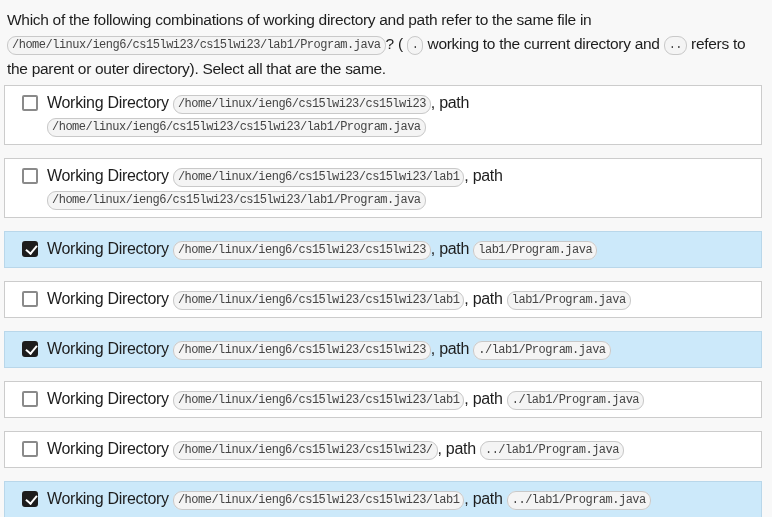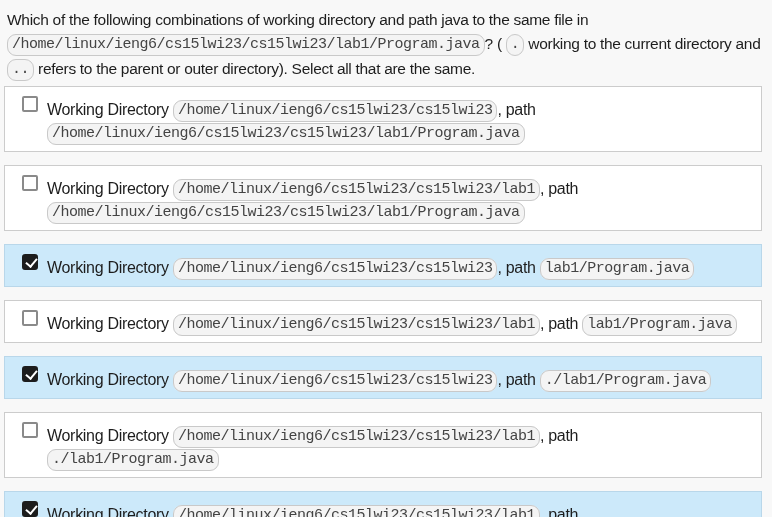--- a/index.html
+++ b/index.html
@@ -24,39 +24,39 @@
     color:var(--text-color);
     letter-spacing:-0.3px;
   }
   .question{
     padding:8px 8px 3px 7px;
     font-size:15.5px;
     line-height:24px;
   }
   code.chip{
     font-family:"Liberation Mono","DejaVu Sans Mono",monospace;
-    font-size:15px;
+    font-size:12px;
     letter-spacing:-0.5px;
     color:var(--code-text);
     background:var(--code-bg);
     border:1px solid var(--code-border);
     border-radius:9px;
     padding:1px 4px 2px 4px;
     white-space:nowrap;
     vertical-align:1px;
   }
   .options{
     display:flex;flex-direction:column;gap:13px;
     margin:1px 10px 0 4px;
   }
   .option{
     position:relative;
     background:var(--box-bg);
     border:1px solid var(--box-border);
-    padding:12px 10px 6px 42px;
+    padding:6px 10px 6px 42px;
     font-size:16px;
     line-height:22px;
     cursor:pointer;
   }
   .option.checked{
     background:var(--highlight-bg);
     border-color:var(--highlight-border);
   }
   .cb{
     position:absolute;left:17px;top:9px;
@@ -76,21 +76,21 @@
     width:5px;height:9px;
     border:solid #fff;border-width:0 2px 2px 0;
     transform:rotate(40deg);
   }
   .lbl{white-space:pre-wrap;}
 </style>
 </head>
 <body>
 
 <div class="question">
-  <span>Which of the following combinations of working directory and path java to the same file in </span><code class="chip">/home/linux/ieng6/cs15lwi23/cs15lwi23/lab1/Program.java</code><span>? ( </span><code class="chip">.</code><span> working to the current directory and </span><code class="chip">..</code><span> refers to the parent or outer directory). Select all that are the same.</span>
+  <span>Which of the following combinations of working directory and path refer to the same file in </span><code class="chip">/home/linux/ieng6/cs15lwi23/cs15lwi23/lab1/Program.java</code><span>? ( </span><code class="chip">.</code><span> working to the current directory and </span><code class="chip">..</code><span> refers to the parent or outer directory). Select all that are the same.</span>
 </div>
 
 <div class="options">
 
   <div class="option">
     <span class="cb" role="checkbox" aria-checked="false"></span>
     <span class="lbl">Working Directory </span><code class="chip">/home/linux/ieng6/cs15lwi23/cs15lwi23</code><span class="lbl">, path </span><code class="chip">/home/linux/ieng6/cs15lwi23/cs15lwi23/lab1/Program.java</code>
   </div>
 
   <div class="option">
@@ -111,19 +111,23 @@
   <div class="option checked">
     <span class="cb" role="checkbox" aria-checked="true"></span>
     <span class="lbl">Working Directory </span><code class="chip">/home/linux/ieng6/cs15lwi23/cs15lwi23</code><span class="lbl">, path </span><code class="chip">./lab1/Program.java</code>
   </div>
 
   <div class="option">
     <span class="cb" role="checkbox" aria-checked="false"></span>
     <span class="lbl">Working Directory </span><code class="chip">/home/linux/ieng6/cs15lwi23/cs15lwi23/lab1</code><span class="lbl">, path </span><code class="chip">./lab1/Program.java</code>
   </div>
 
+  <div class="option">
+    <span class="cb" role="checkbox" aria-checked="false"></span>
+    <span class="lbl">Working Directory </span><code class="chip">/home/linux/ieng6/cs15lwi23/cs15lwi23/</code><span class="lbl">, path </span><code class="chip">../lab1/Program.java</code>
+  </div>
 
   <div class="option checked">
     <span class="cb" role="checkbox" aria-checked="true"></span>
     <span class="lbl">Working Directory </span><code class="chip">/home/linux/ieng6/cs15lwi23/cs15lwi23/lab1</code><span class="lbl">, path </span><code class="chip">../lab1/Program.java</code>
   </div>
 
 </div>
 
 </body></html>

